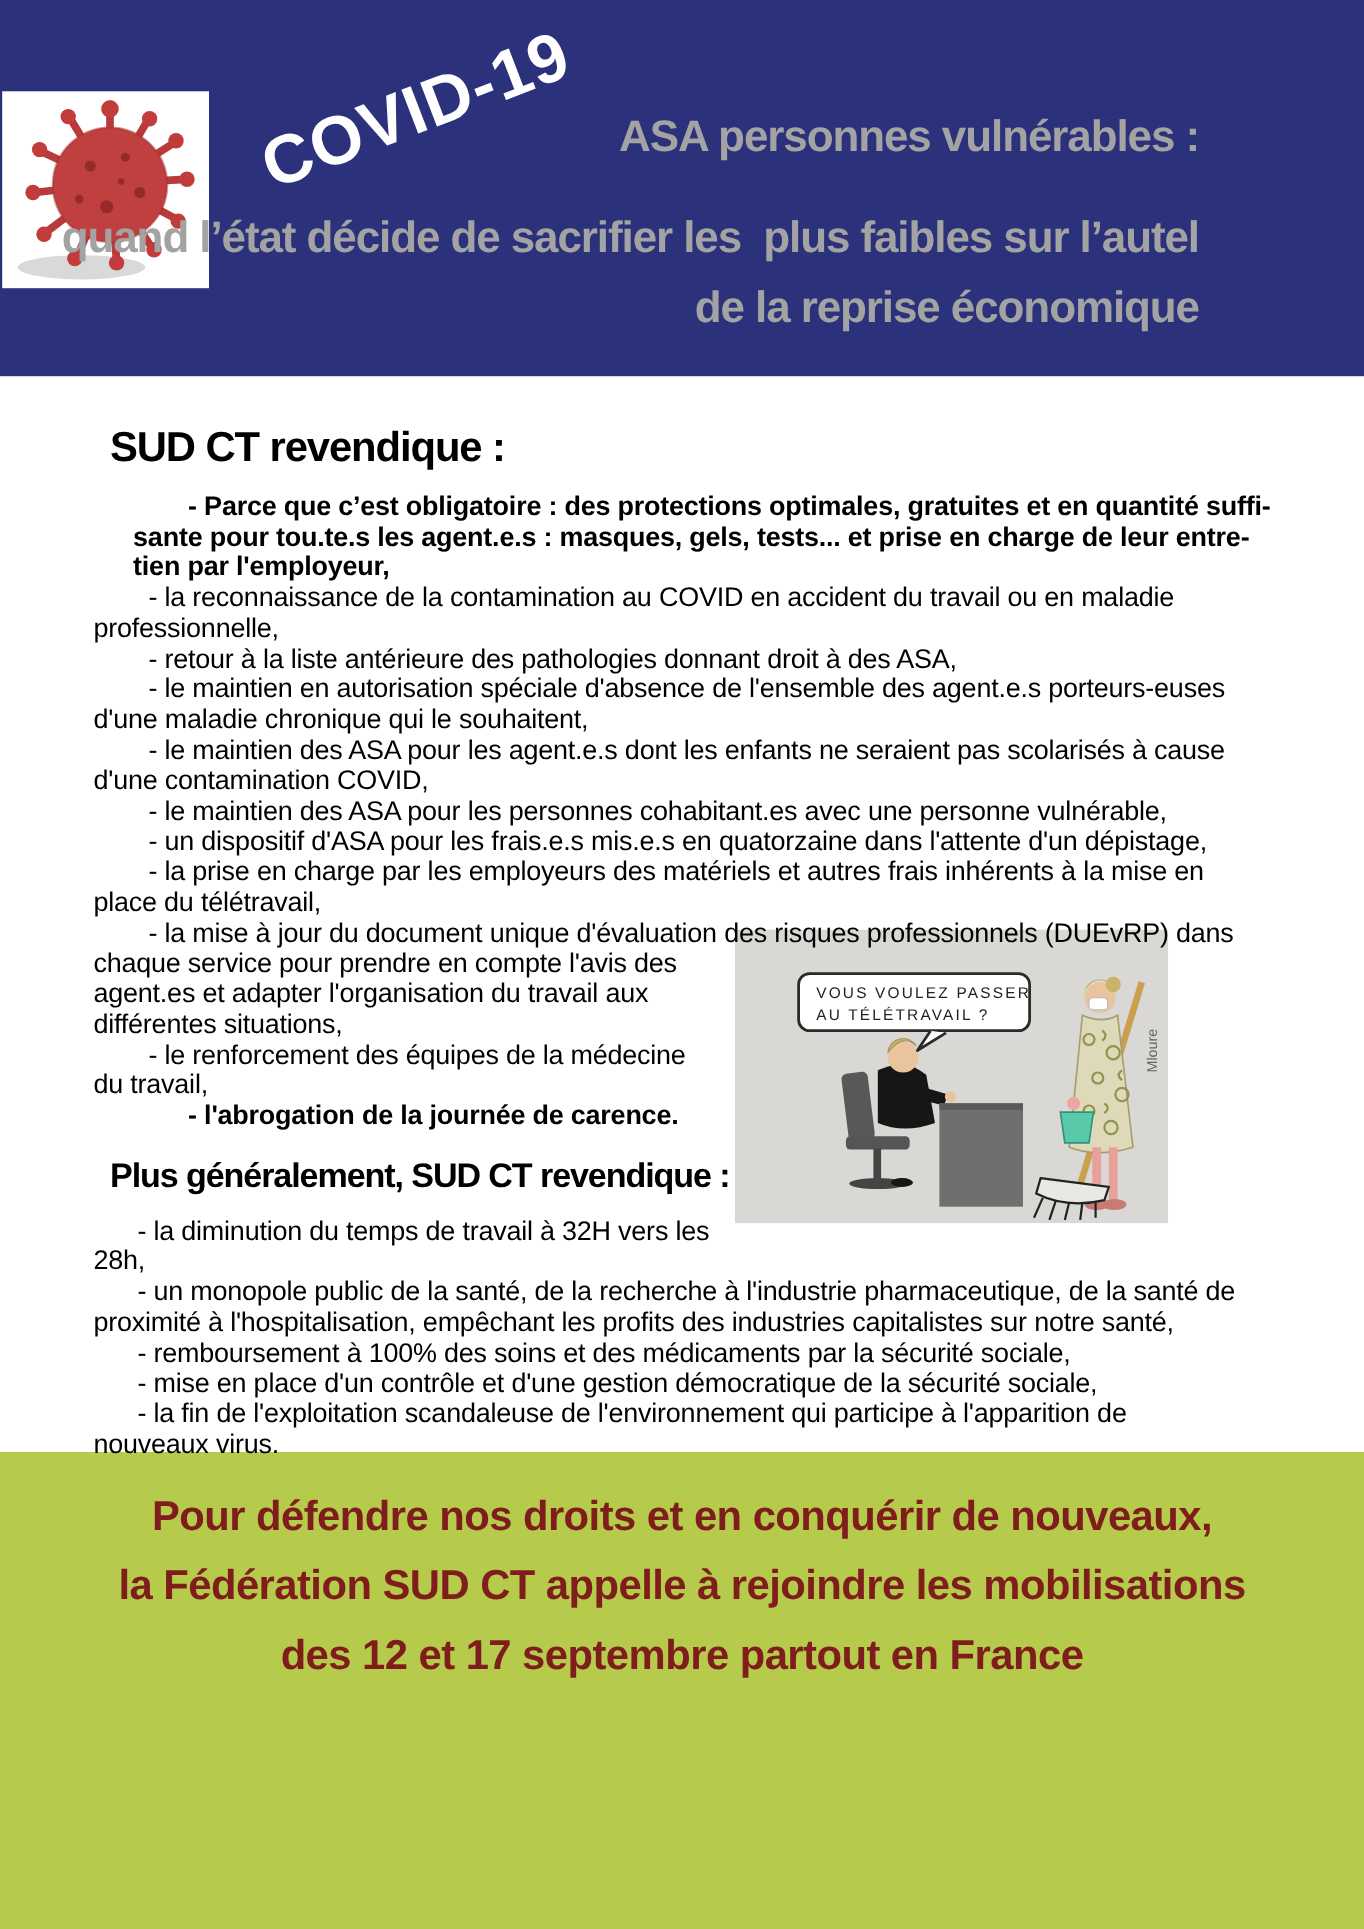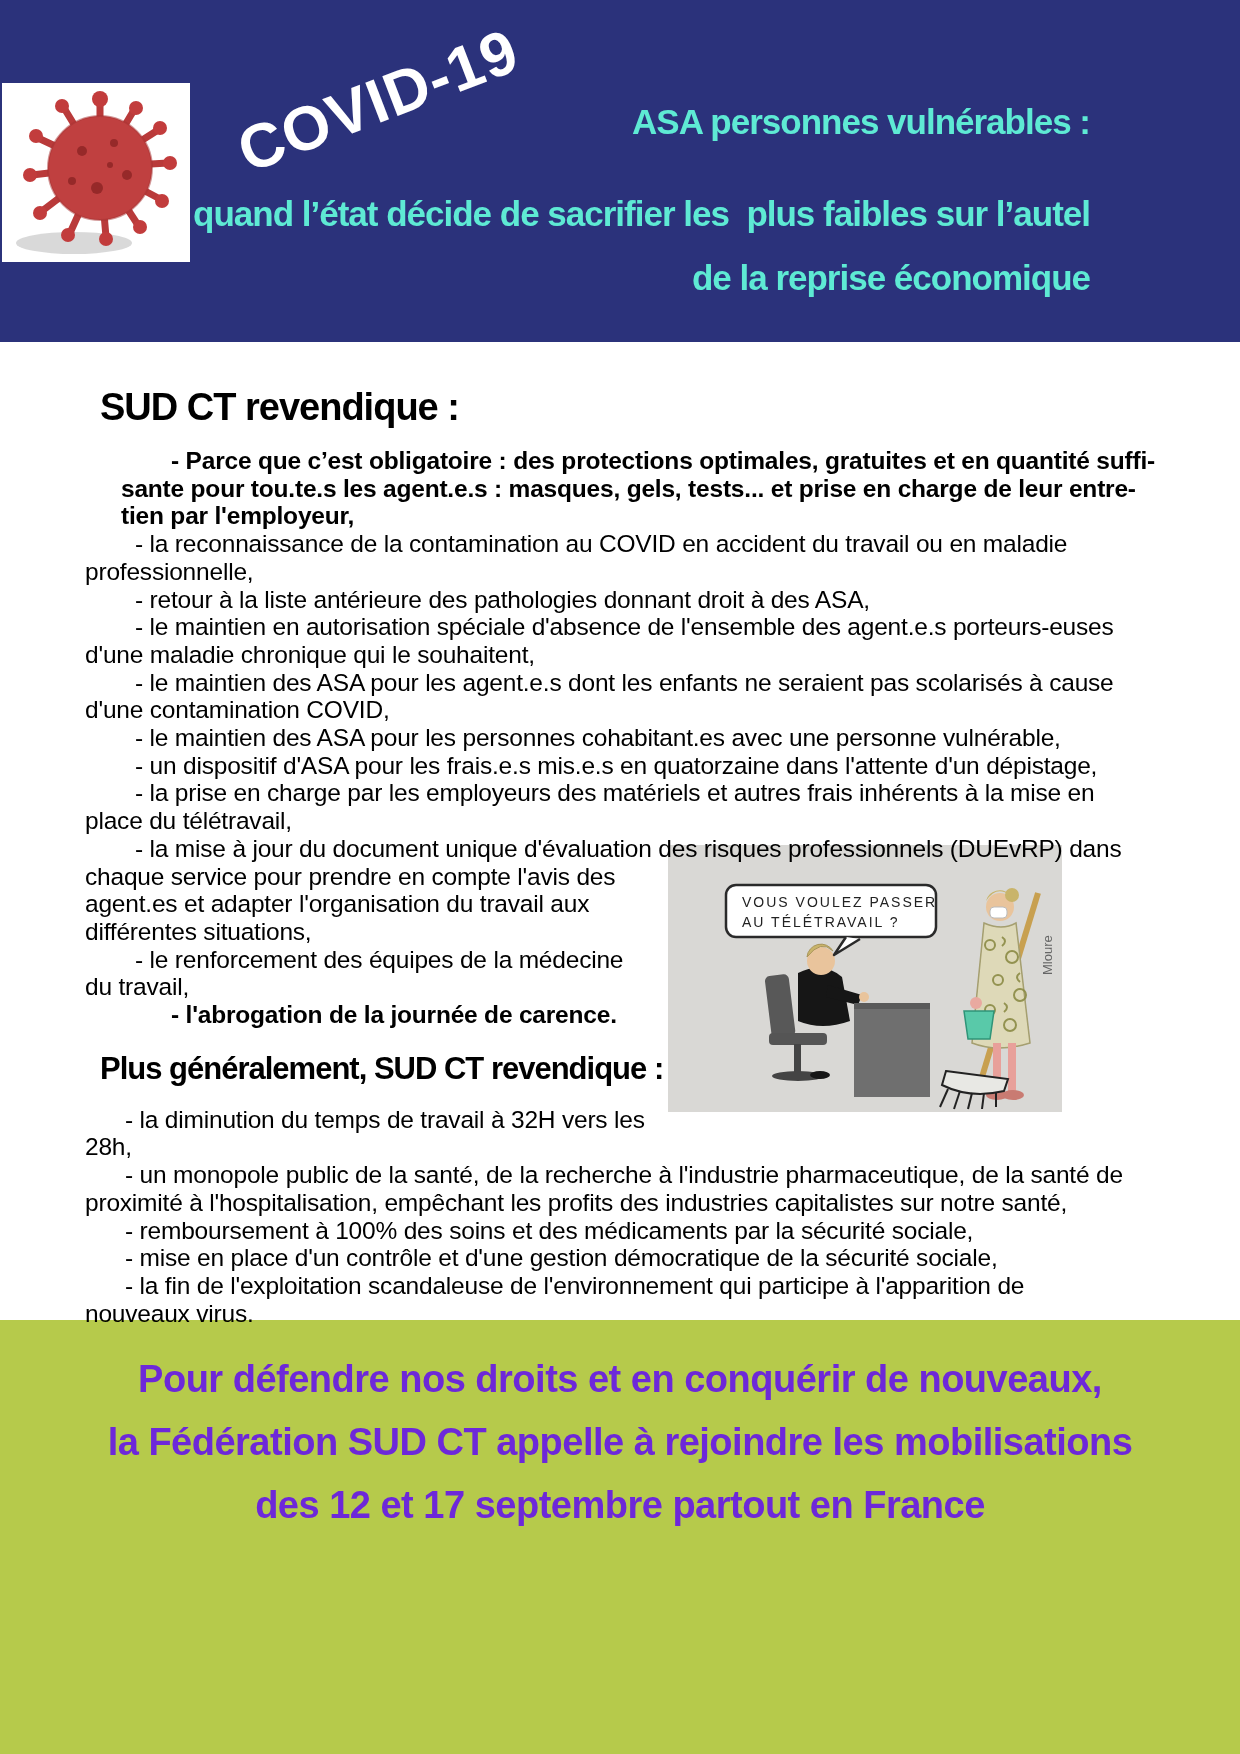--- a/index.html
+++ b/index.html
@@ -8,41 +8,41 @@
     font-family:"Liberation Sans", sans-serif; overflow:hidden; color:#000;
   }
   
   .header-band { position:absolute; left:0; top:0; width:1240px; height:342px; background:#2b327b; }
   .virus-box { position:absolute; left:2px; top:83px; width:188px; height:179px; background:#ffffff; }
   .covid-label {
     position:absolute; left:228px; top:120px; transform:rotate(-21deg); transform-origin:left top;
     color:#ffffff; font-size:62px; font-weight:bold; letter-spacing:1px; white-space:nowrap;
     font-family:"Liberation Sans", sans-serif;
   }
-  .headline { position:absolute; right:150px; color:#5eead4; font-weight:bold; white-space:pre;
-    font-size:35px; letter-spacing:-1px; text-align:right; }
+  .headline { position:absolute; right:150px; color:#a3a3a3; font-weight:bold; white-space:pre;
+    font-size:40px; letter-spacing:-1px; text-align:right; }
   .h-l1 { top:102px; }
   .h-l2 { top:194px; }
   .h-l3 { top:258px; }
   
   .content { position:absolute; left:85px; top:368px; width:1110px; z-index:2; }
   .sec-heading { font-size:38px; line-height:48px; font-weight:bold; letter-spacing:-1px; margin:15px; white-space:nowrap; }
   .sec-heading.small { font-size:31px; line-height:44px; }
   .bullets { margin-top:16px; font-size:24.5px; line-height:27.7px; letter-spacing:-0.2px; }
   .b { white-space:pre; text-indent:50px; }
   .bullets.s2 .b { text-indent:40px; }
   .bold { font-weight:bold;margin-left:36px; }
   .gap1 { margin-top:18px; }
   .gap2 { margin-top:8px; }
   
   .cartoon { position:absolute; left:668px; top:845px; width:394px; height:267px; z-index:1; }
   
   .banner { position:absolute; left:0; top:1320px; width:1240px; height:434px; background:#b6ca4b; }
   .banner-lines { position:absolute; top:28px; left:0; width:1240px; text-align:center;
-    font-weight:bold; font-size:38px; line-height:63px; color:#6d28d9; letter-spacing:-0.5px; }
+    font-weight:bold; font-size:38px; line-height:63px; color:#7f1d1d; letter-spacing:-0.5px; }
 </style>
 </head>
 <body>
 
 <div class="page">
 
   <div class="header-band">
     <div class="virus-box">
       <svg width="188" height="179" viewBox="0 0 188 179">
         <ellipse cx="72" cy="160" rx="58" ry="11" fill="#b9b9b9" opacity="0.55"></ellipse>

